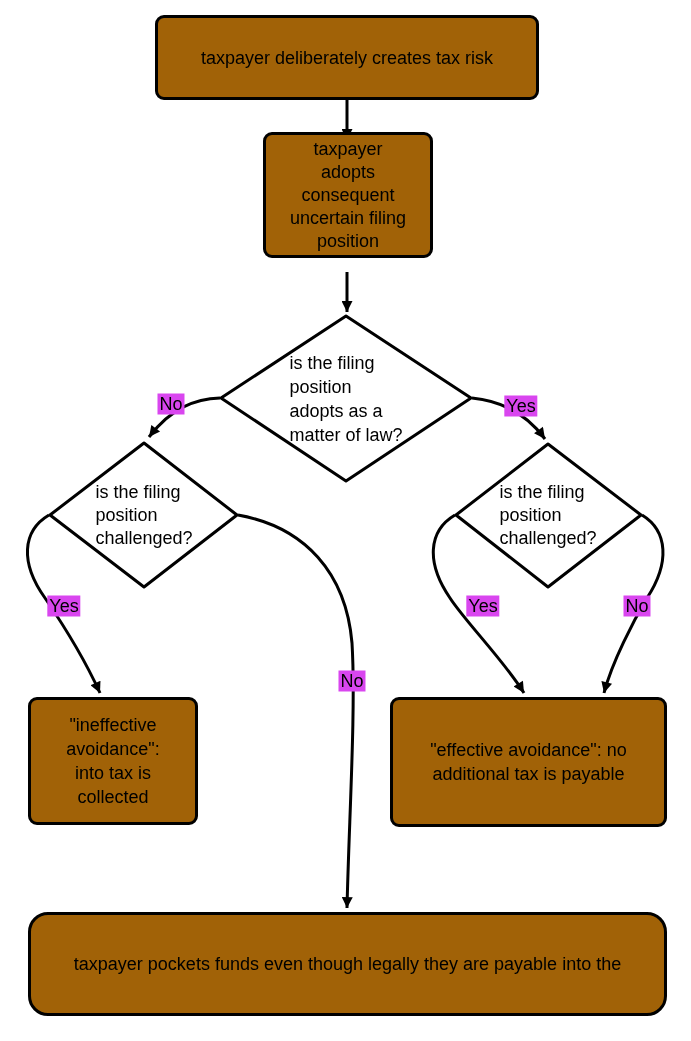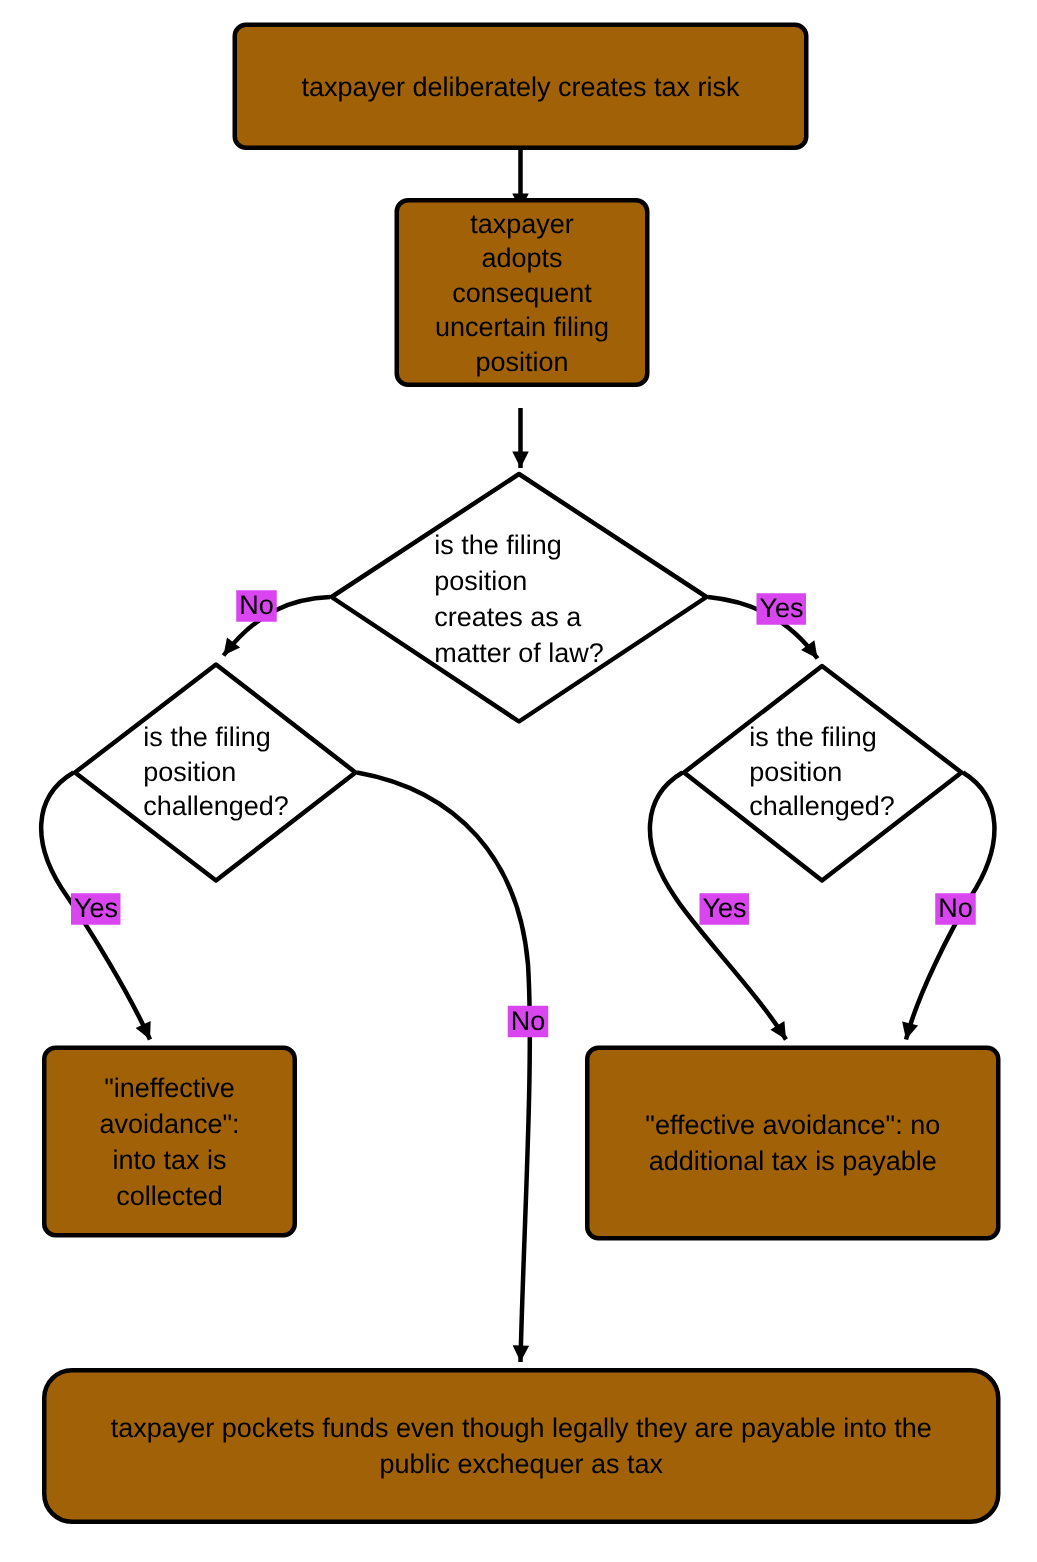--- a/index.html
+++ b/index.html
@@ -113,27 +113,26 @@
     <div class="line">collected</div>
   </div>
 
   <div class="box" id="node-effective">
     <div class="line">"effective avoidance": no</div>
     <div class="line">additional tax is payable</div>
   </div>
 
   <div class="box" id="node-pockets">
     <div class="line">taxpayer pockets funds even though legally they are payable into the</div>
-    <div class="line">public exchequer as tax</div>
   </div>
 
   <div class="dlabel" id="dlabel-correct">
     <div class="line">is the filing</div>
     <div class="line">position</div>
-    <div class="line">creates as a</div>
+    <div class="line">adopts as a</div>
     <div class="line">matter of law?</div>
   </div>
 
   <div class="dlabel" id="dlabel-challenged-left">
     <div class="line">is the filing</div>
     <div class="line">position</div>
     <div class="line">challenged?</div>
   </div>
 
   <div class="dlabel" id="dlabel-challenged-right">

